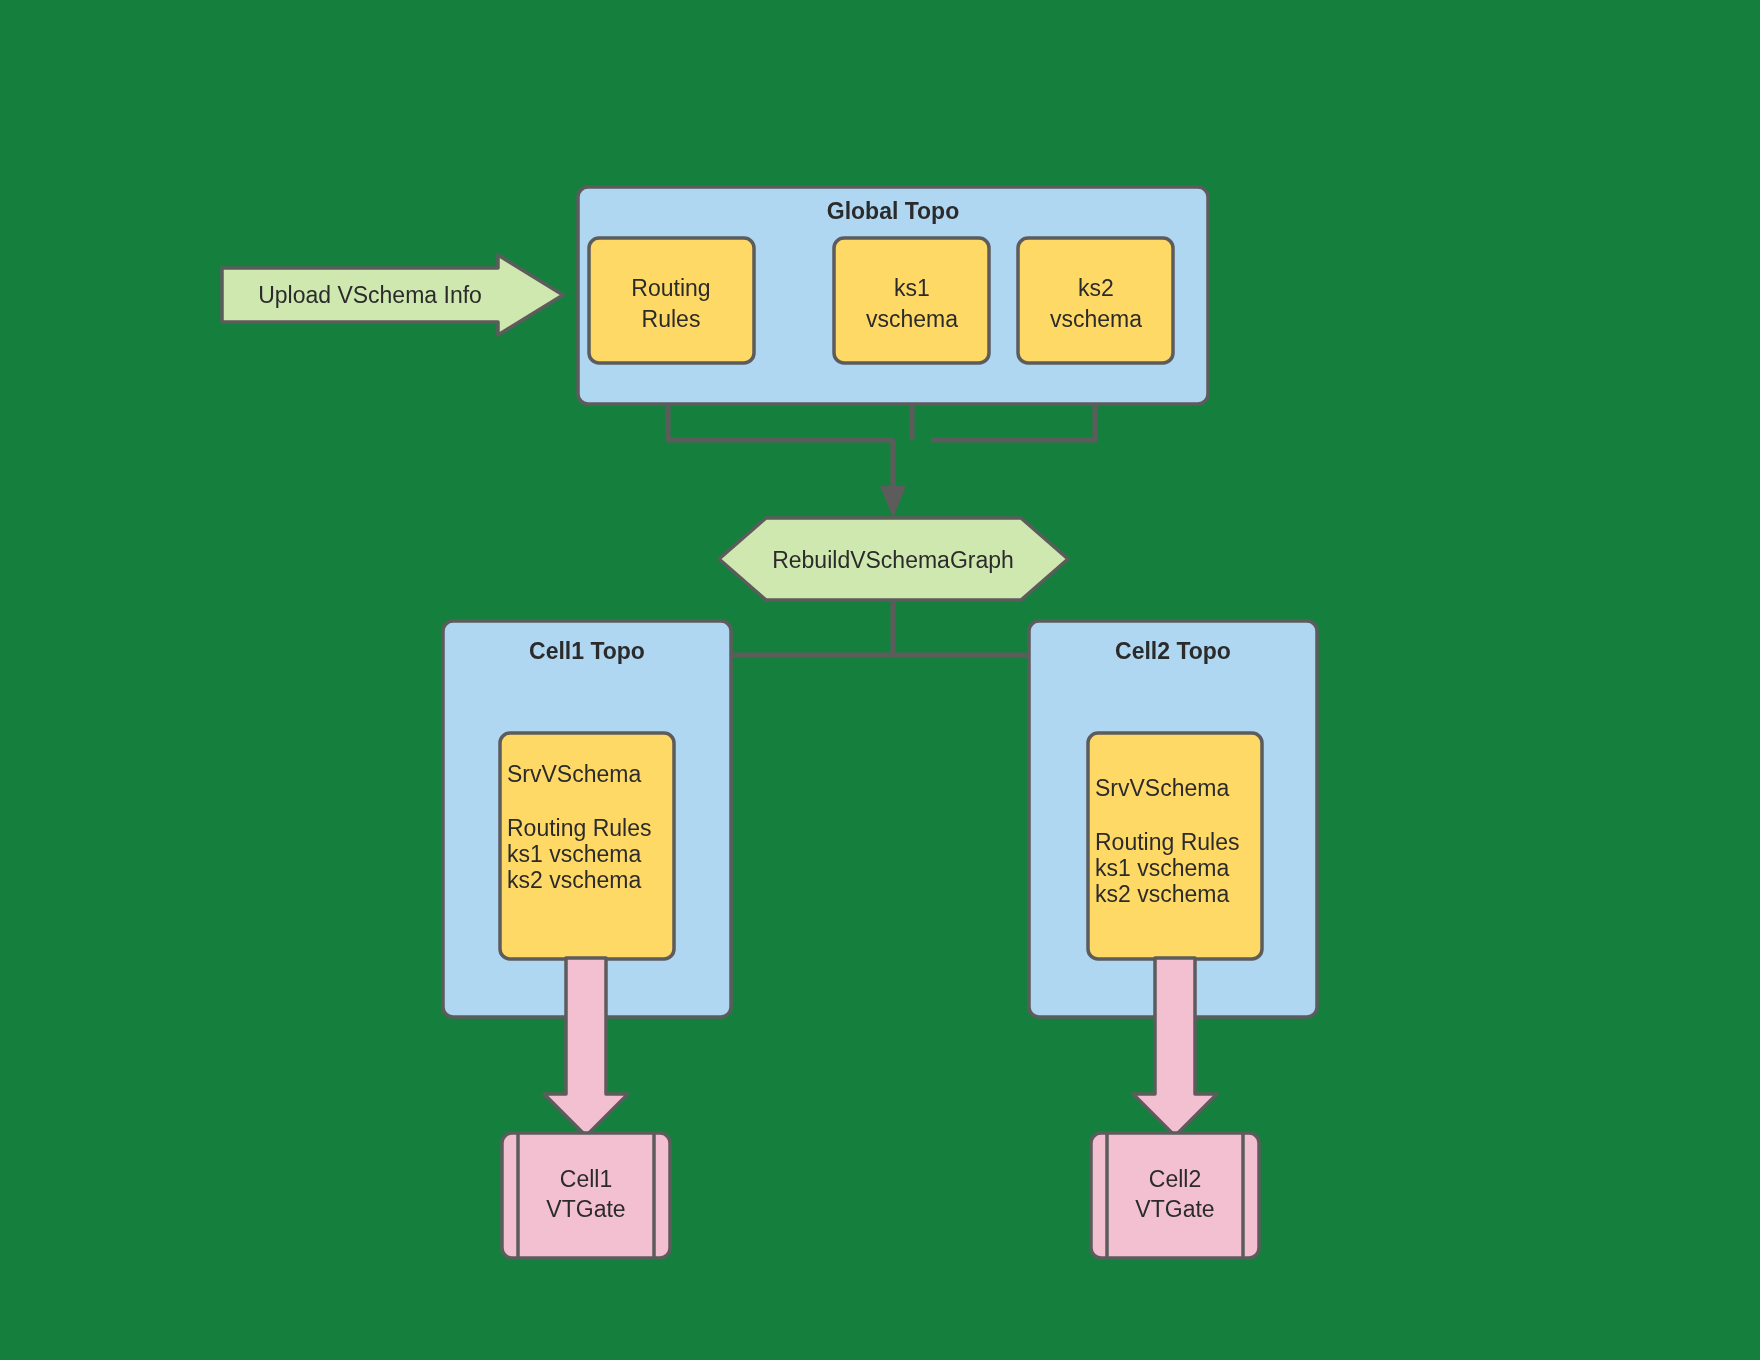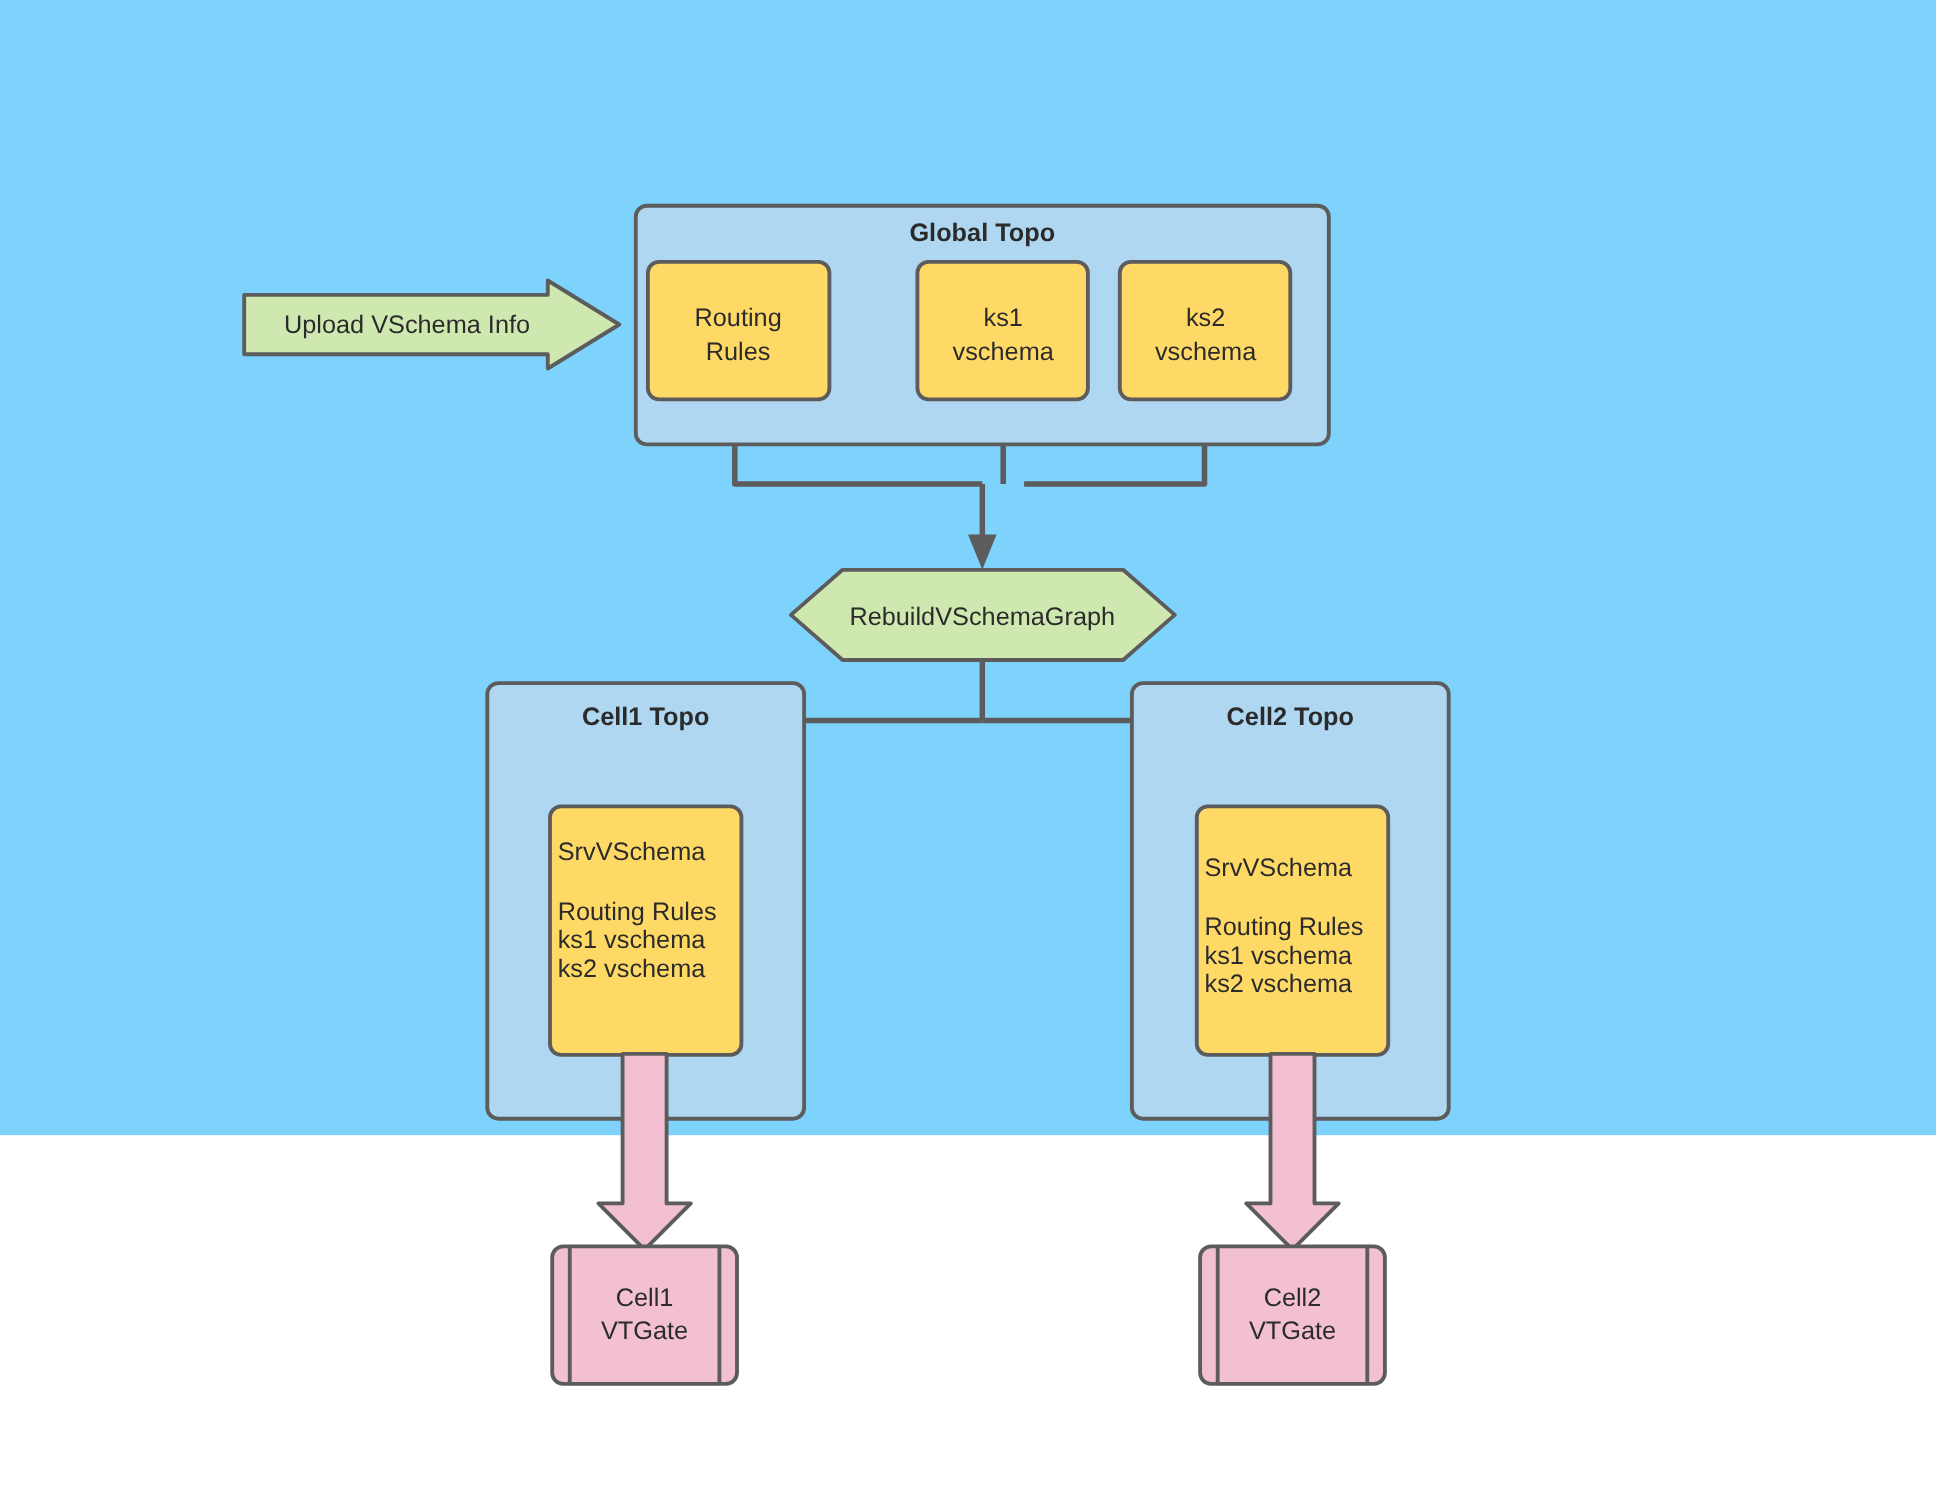--- a/index.html
+++ b/index.html
@@ -9,22 +9,22 @@
   }
   body {
     width: 1760px;
     height: 1360px;
     font-family: "Liberation Sans", sans-serif;
     overflow: hidden;
   }
   #diagram-root {
     position: relative;
     width: 1760px;
-    height: 1032px;
-    background: #7dd3fc;
+    height: 1360px;
+    background: #15803d;
   }
   svg.diagram {
     display: block;
     width: 1760px;
     height: 1360px;
   }
   .node-label {
     font-family: "Liberation Sans", sans-serif;
     font-size: 23px;
     fill: #2b2b2b;

